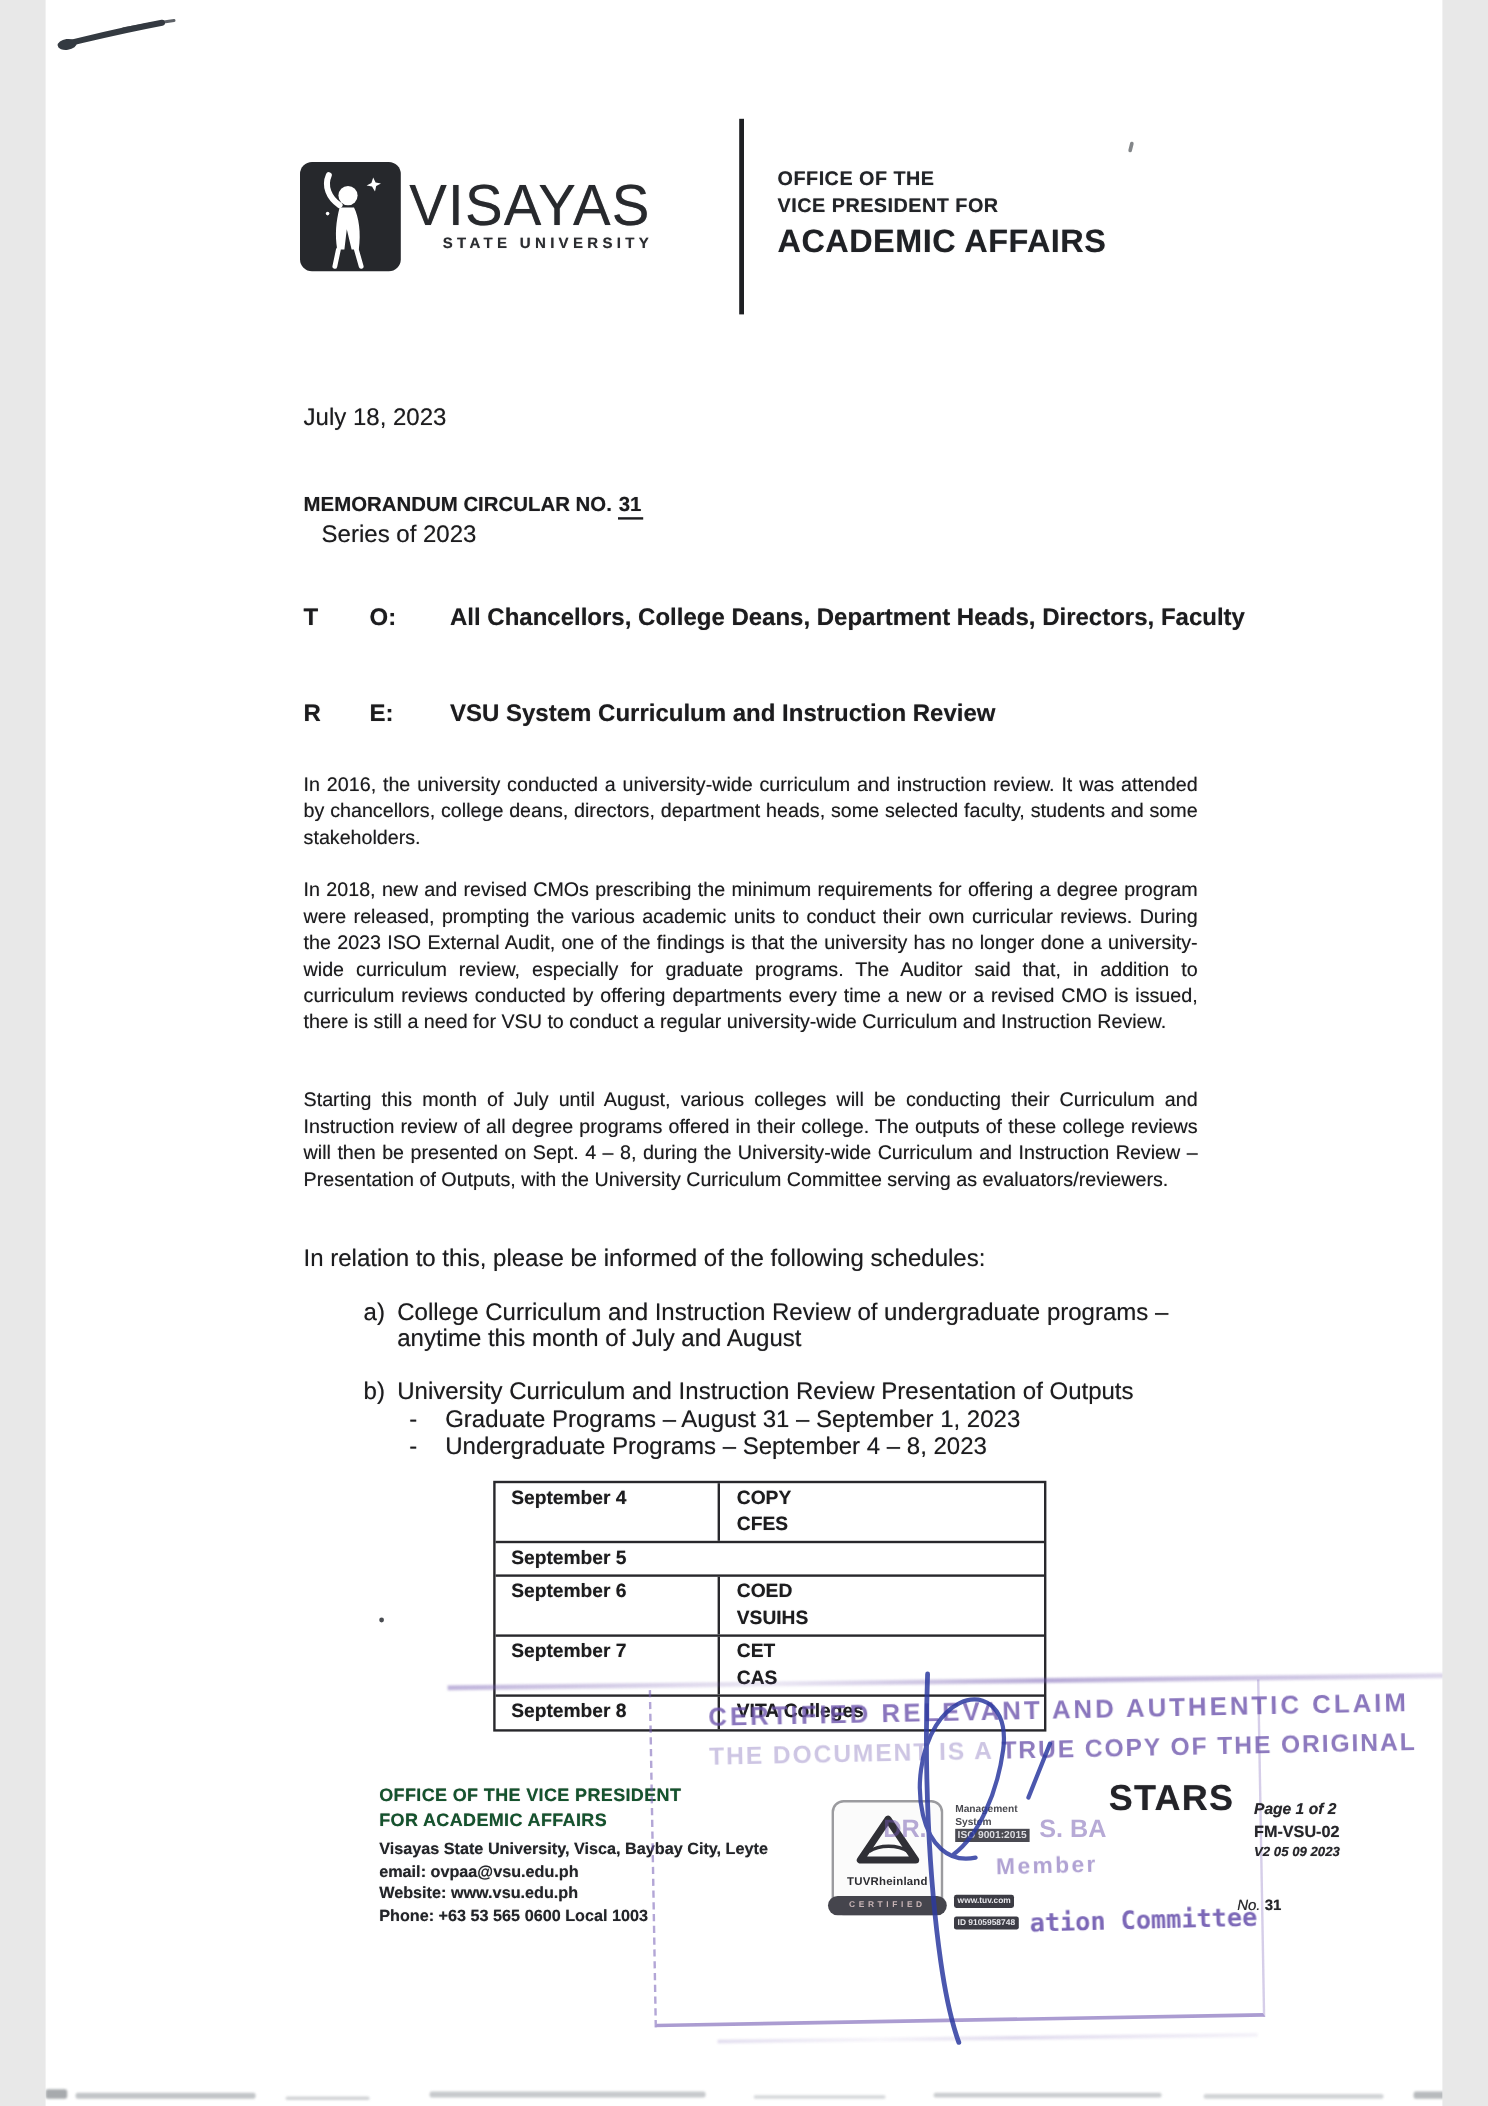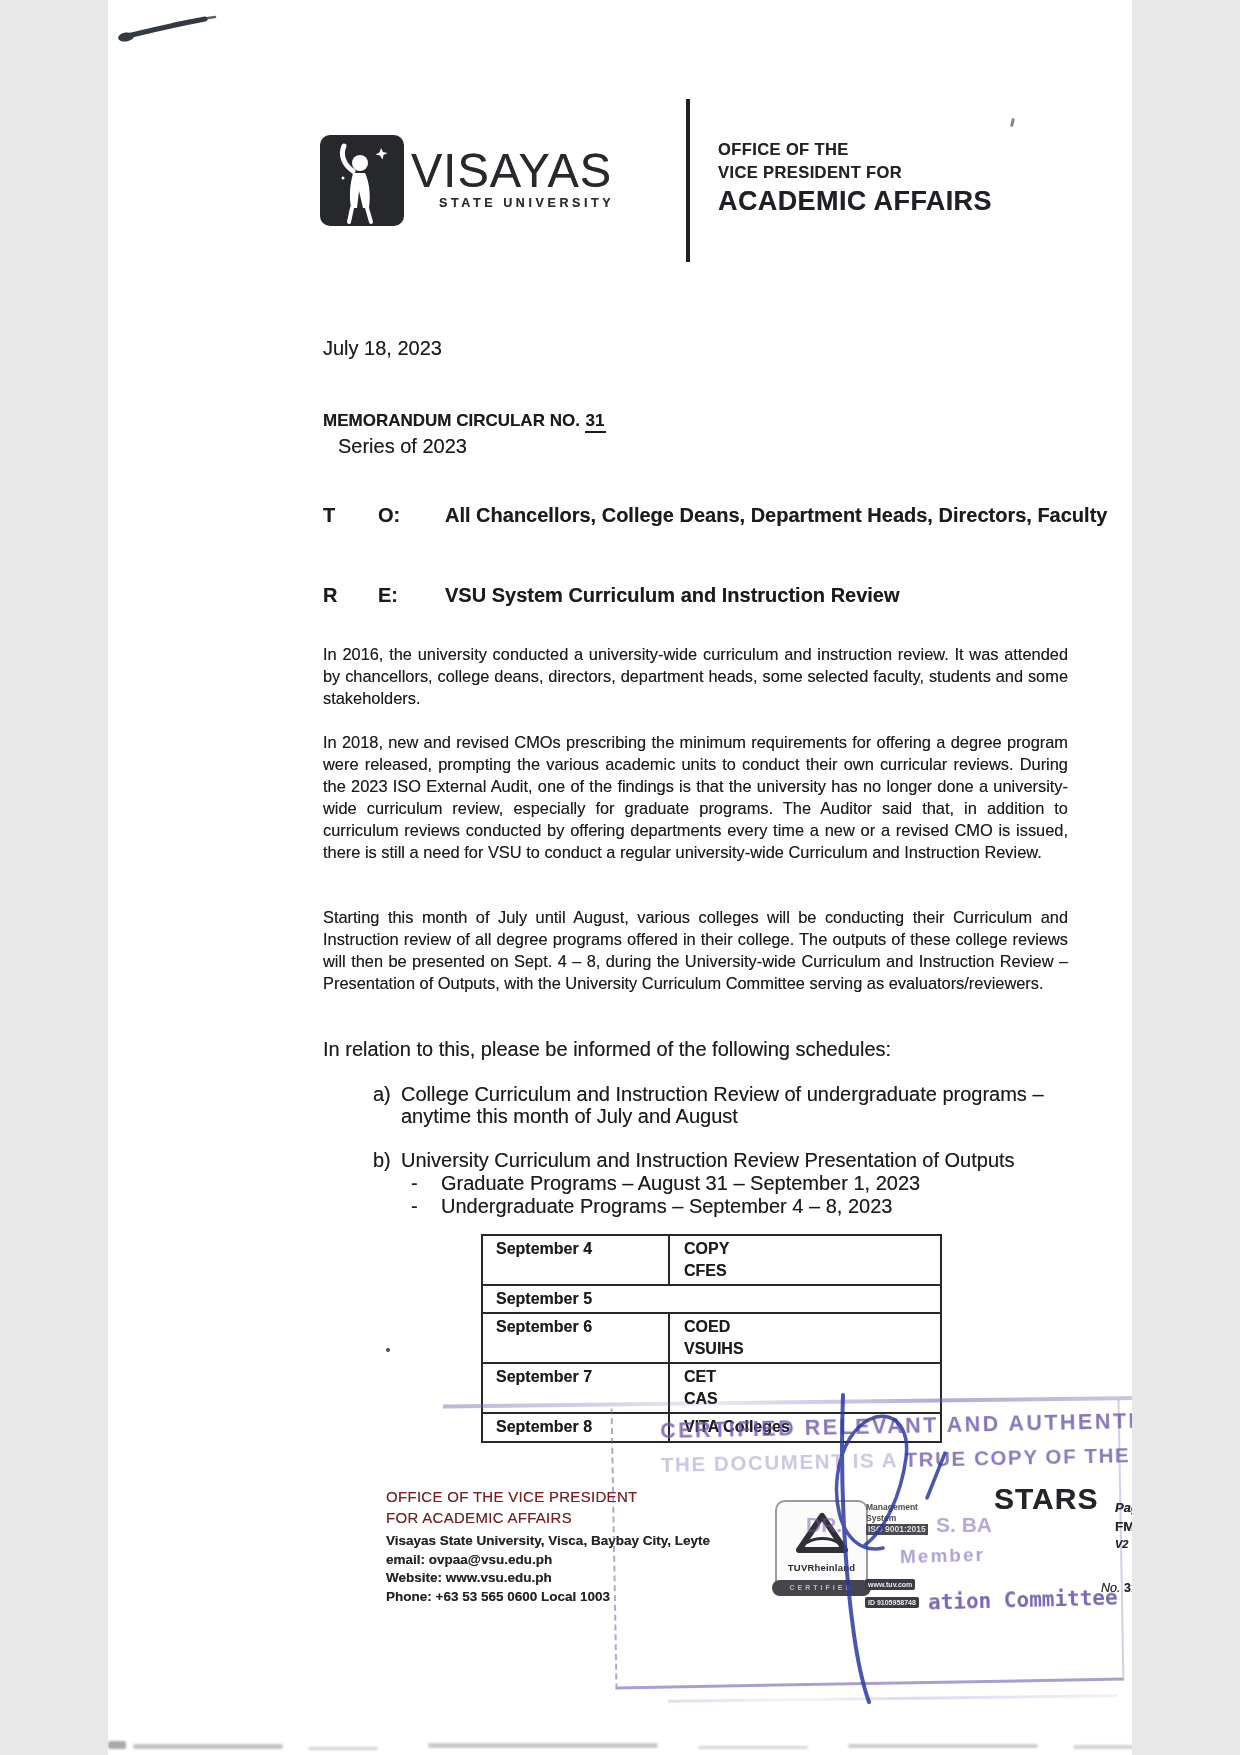--- a/index.html
+++ b/index.html
@@ -1,16 +1,16 @@
 <!DOCTYPE html>
 <html><head>
 <meta charset="utf-8">
 <style>
   html,body{margin:0;padding:0;background:#e8e8e8;}
-  .page{position:relative;width:1024px;height:1755px;background:#ffffff;overflow:hidden;
+  .page{position:relative;width:1164px;height:1755px;background:#ffffff;overflow:hidden;
         font-family:"Liberation Sans",sans-serif;color:#1c1c1e;margin:0 auto;}
   .abs{position:absolute;}
   .ink{text-shadow:0 0 .6px rgba(25,25,28,.55);}
   
   .brand{font-size:47px;font-weight:400;letter-spacing:1px;color:#27292d;transform:scaleY(1.03);}
   .brand-sub{font-size:12.5px;font-weight:700;letter-spacing:3.6px;color:#2b2d31;}
   .hdr-divider{width:3.5px;background:#1e2023;}
   .office-sm{font-size:16.5px;line-height:23px;font-weight:700;letter-spacing:.4px;color:#222428;}
   .office-lg{font-size:27px;font-weight:700;letter-spacing:.4px;color:#1f2125;}
   
@@ -20,21 +20,21 @@
   .memo-title{font-size:17px;font-weight:700;}
   .memo-num{border-bottom:2px solid #1c1c1e;padding:0 1px 1px 1px;}
   .nowrap{white-space:nowrap;}
   
   .sched{width:457px;border:2px solid #28282c;}
   .srow{display:flex;border-top:2px solid #28282c;}
   .srow:first-child{border-top:none;}
   .scell-date{width:168px;padding:2px 4px 3px 13px;font-size:16px;font-weight:700;line-height:21px;}
   .scell-col{flex:1;border-left:2px solid #28282c;padding:2px 4px 3px 14px;font-size:16px;font-weight:700;line-height:21.5px;}
   
-  .foot-h{font-size:15px;line-height:21px;font-weight:400;letter-spacing:.3px;color:#7f1d1d;}
+  .foot-h{font-size:15px;line-height:21px;font-weight:700;letter-spacing:.3px;color:#14532d;}
   .foot-t{font-size:13.5px;line-height:18.6px;font-weight:700;color:#232529;}
   .cert-wrap{transform:rotate(-1.2deg);transform-origin:left top;filter:blur(.45px);}
   .cert1{font-size:21.5px;font-weight:700;letter-spacing:2.5px;white-space:nowrap;color:rgba(109,84,172,.8);}
   .cert2{font-size:20.5px;font-weight:700;letter-spacing:1.6px;white-space:nowrap;margin-top:9px;}
   .cert2 .faint{color:rgba(112,88,175,.35);}
   .cert2 .main{color:rgba(109,84,172,.78);}
   .stamp-box{border-left:2.5px dashed rgba(116,92,180,.55);border-bottom:3px solid rgba(116,92,180,.6);
              border-right:2px solid rgba(116,92,180,.3);transform:rotate(-1deg);}
   .smear{background:linear-gradient(90deg,rgba(111,86,174,.45),rgba(111,86,174,.14) 30%,rgba(111,86,174,.5) 55%,rgba(111,86,174,.18));
          filter:blur(.7px);transform:rotate(-.7deg);}
@@ -154,21 +154,21 @@
 
   <div class="abs smear" style="left:335px;top:1399px;width:905px;height:4px;"></div>
   <div class="abs stamp-box" style="left:505px;top:1404px;width:505px;height:278px;"></div>
   <div class="abs smear" style="left:560px;top:1697px;width:450px;height:2.5px;opacity:.45;"></div>
 
   <div class="abs cert-wrap" style="left:552px;top:1419px;">
     <div class="cert1">CERTIFIED RELEVANT AND AUTHENTIC CLAIM</div>
     <div class="cert2"><span class="faint">THE DOCUMENT IS A </span><span class="main">TRUE COPY OF THE ORIGINAL</span></div>
   </div>
 
-  <div class="abs tuv-box" style="left:655px;top:1500px;margin-left:12px;">
+  <div class="abs tuv-box" style="left:655px;top:1500px;">
     <svg width="60" height="46" style="margin-top:8px;">
       <path d="M30,6 L7,40 L53,40 Z" stroke="#303036" stroke-width="6" fill="none" stroke-linejoin="round"></path>
       <path d="M 14,33 C 23,27 38,27 47,33" stroke="#303036" stroke-width="3" fill="none"></path>
     </svg>
     <div class="tuv-brand">TUVRheinland</div>
     <div class="tuv-ribbon">CERTIFIED</div>
   </div>
   <div class="abs tuv-tiny" style="left:758px;top:1502px;">
     <div>Management</div>
     <div>System</div>

